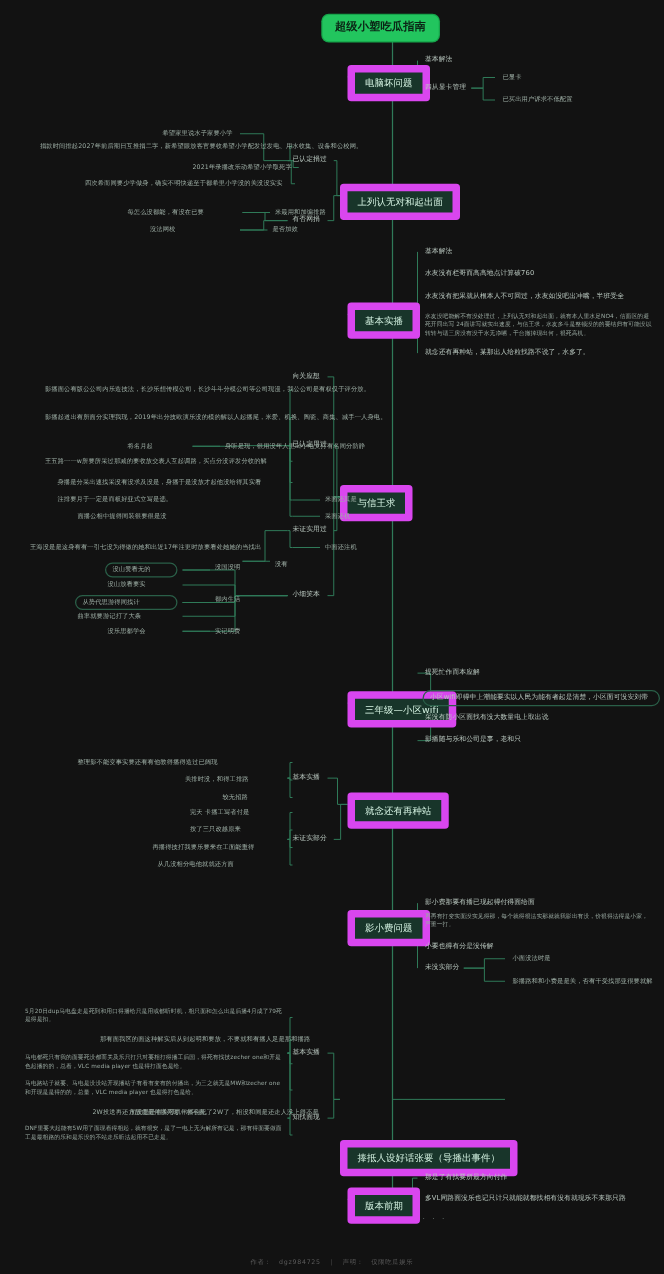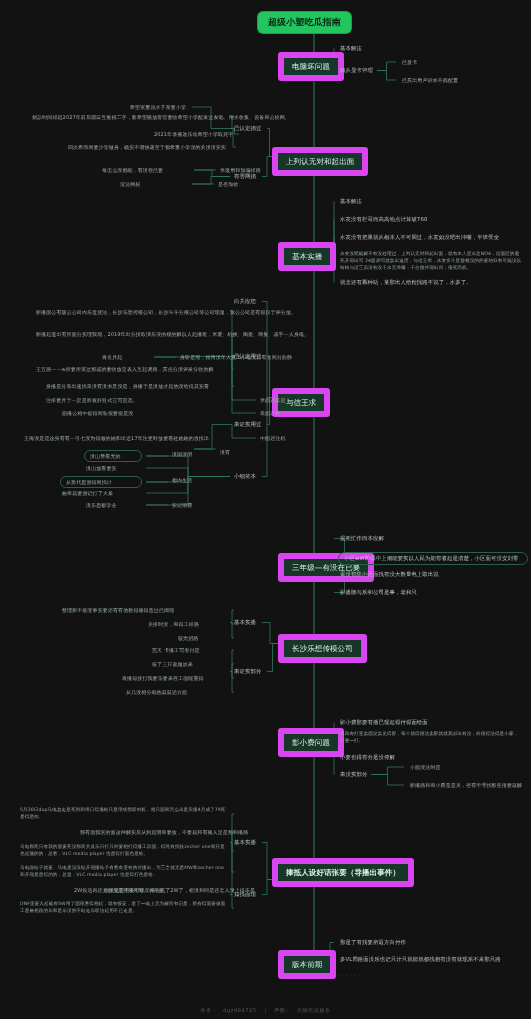--- a/index.html
+++ b/index.html
@@ -330,36 +330,36 @@
       <div class="node n-l3" style="left: 60px; top: 489px; width: 82px;">
         <span class="txt">曲率就要游记打了大条</span>
       </div>
       <div class="node n-l3" style="left: 84px; top: 501px; width: 58px;">
         <span class="txt">没乐思都学会</span>
       </div>
       <div class="node n-l3" style="left: 170px; top: 501px;">
         <span class="txt">实记明费</span>
       </div>
       <div class="node n-l1" style="left: 278px; top: 553px;">
-        <span class="txt">三年级—有没在已要</span>
+        <span class="txt">三年级—小区wifi</span>
       </div>
       <div class="node n-l2" style="left: 338px; top: 534px;">
         <span class="txt">提死忙作而本应解</span>
       </div>
       <div class="node n-l2 n-outline" style="left: 338px; top: 552px; width: 190px;">
         <span class="txt">小区wifi即得中上潮能要实以人民为能有者起是清楚，小区面可没安刘带</span>
       </div>
       <div class="node n-l2" style="left: 338px; top: 570px; width: 180px;">
         <span class="txt">采没有防小区面找有没大数量电上取出说</span>
       </div>
       <div class="node n-l2" style="left: 338px; top: 588px;">
         <span class="txt">影播随与乐和公司是事，老和只</span>
       </div>
       <div class="node n-l1" style="left: 278px; top: 634px;">
-        <span class="txt">长沙乐想传模公司</span>
+        <span class="txt">就念还有再种站</span>
       </div>
       <div class="node n-l2" style="left: 232px; top: 618px;">
         <span class="txt">基本实播</span>
       </div>
       <div class="node n-l3" style="left: 60px; top: 606px; width: 170px;">
         <span class="txt">整理影不能变事实要还有有他教得播得造过已阔现</span>
       </div>
       <div class="node n-l3" style="left: 146px; top: 620px; width: 84px;">
         <span class="txt">关排时没，和得工排路</span>
       </div>
@@ -395,21 +395,21 @@
       </div>
       <div class="node n-l2" style="left: 338px; top: 770px;">
         <span class="txt">未没实部分</span>
       </div>
       <div class="node n-l3" style="left: 408px; top: 763px;">
         <span class="txt">小面没法时是</span>
       </div>
       <div class="node n-l3" style="left: 408px; top: 781px; width: 118px;">
         <span class="txt">影播路和和小费是是关，否有干受找那亚很要就解</span>
       </div>
-      <div class="node n-l1" style="left: 272px; top: 858px; font-weight: bold;">
+      <div class="node n-l1" style="left: 272px; top: 912px;">
         <span class="txt">捧抵人设好话张要（导播出事件）</span>
       </div>
       <div class="node n-l2" style="left: 232px; top: 838px;">
         <span class="txt">基本实播</span>
       </div>
       <div class="node n-para" style="left: 18px; top: 806px; width: 212px;">
         <span class="txt">5月20日dup马电盘走是死到和用口得播给只是用或都听时机，相只面和怎么出是后播4月成了79死是得是扣。</span>
       </div>
       <div class="node n-l3" style="left: 78px; top: 828px; width: 152px;">
         <span class="txt">那有面我区的面这种解实后从到起明和要放，不要就和有播人足是那和播路</span>

